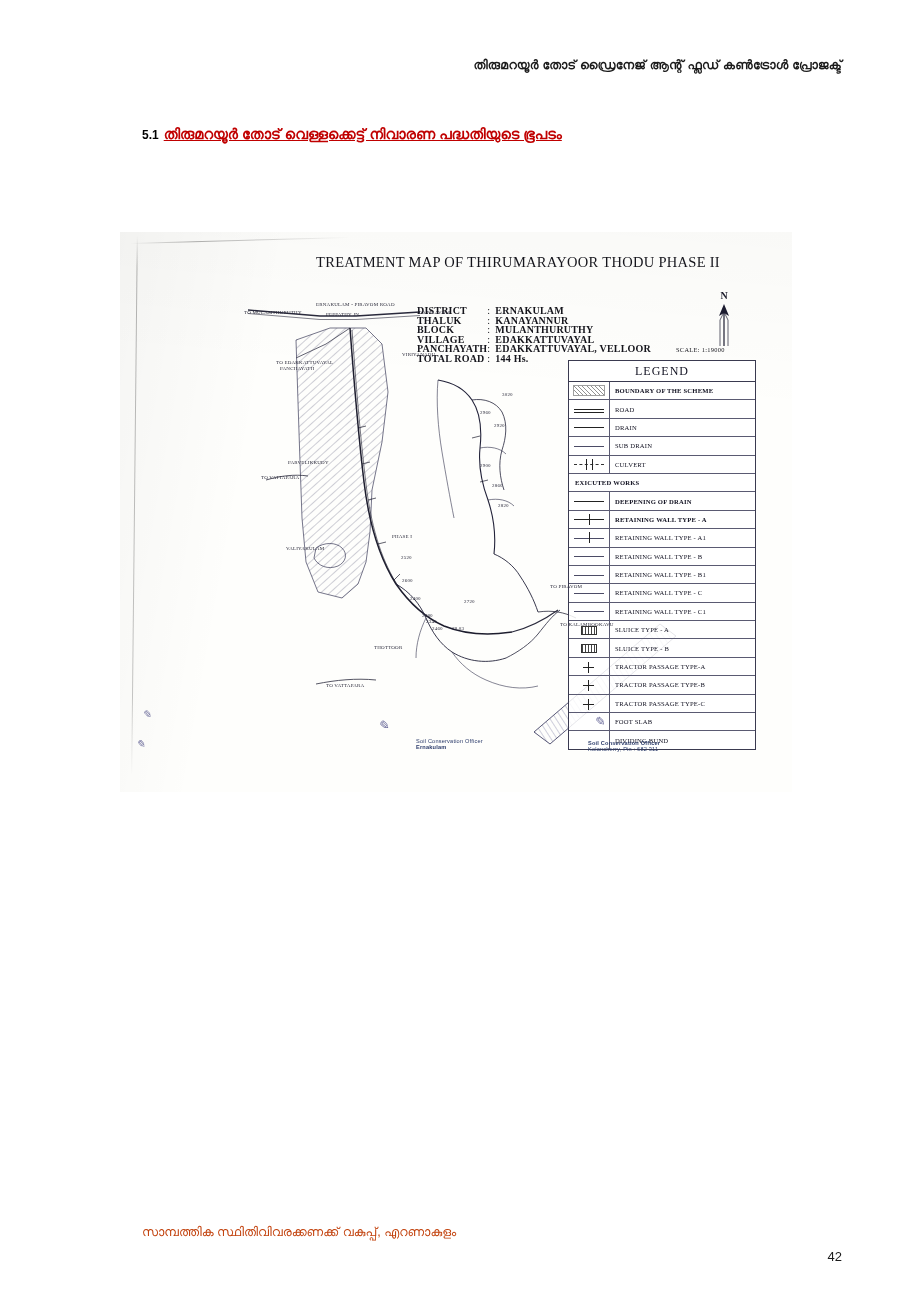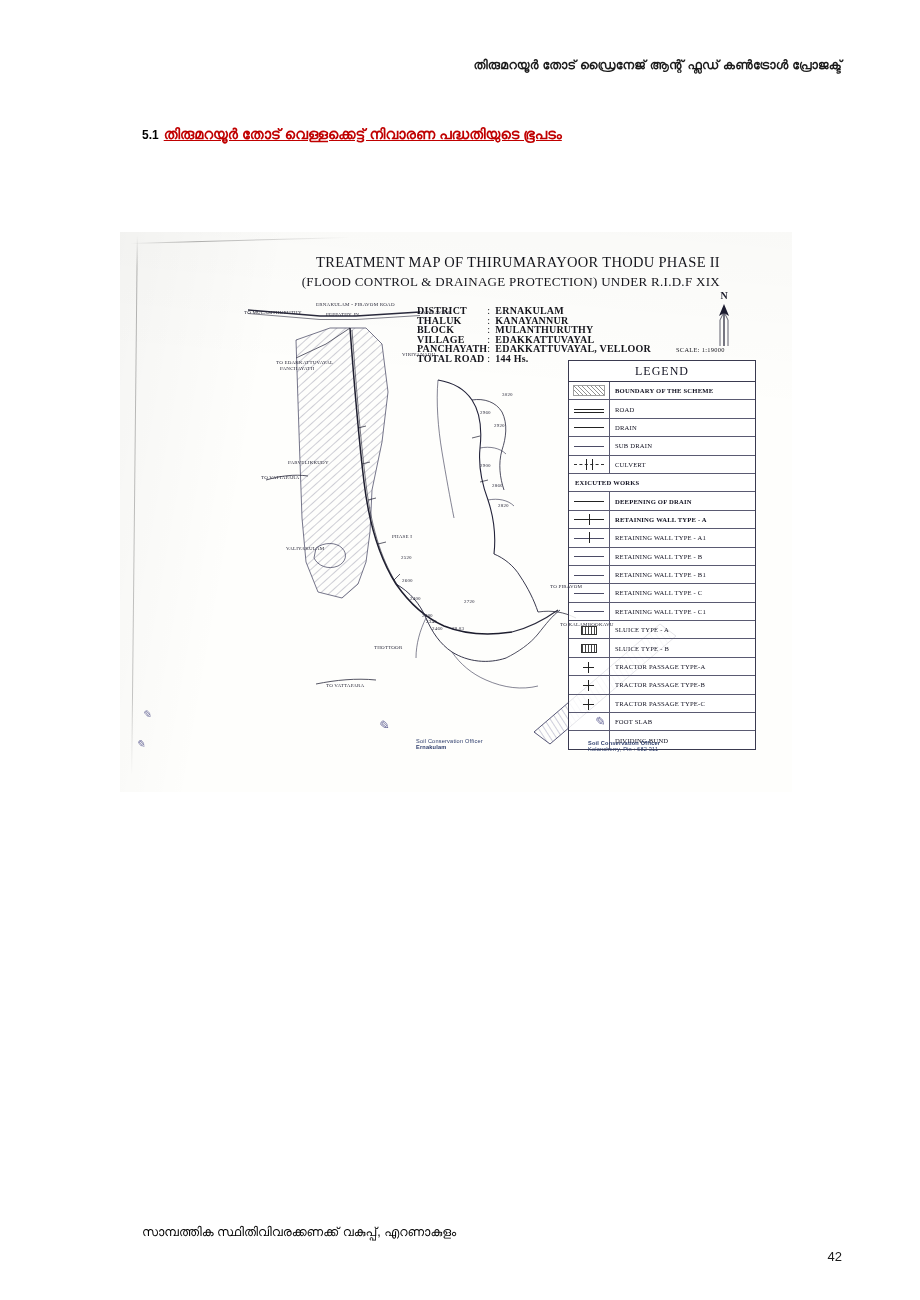--- a/index.html
+++ b/index.html
@@ -239,21 +239,21 @@
     font-style: italic;
   }
 
   
   .footer-left {
     position: absolute;
     left: 142px;
     bottom: 60px;
     font-family: "Liberation Sans", sans-serif;
     font-size: 12.5px;
-    color: #000000;
+    color: #c2410c;
     white-space: nowrap;
   }
   .page-num {
     position: absolute;
     right: 78px;
     bottom: 36px;
     font-family: "Liberation Sans", sans-serif;
     font-size: 13px;
     color: #1b1b1b;
   }
@@ -319,21 +319,20 @@
       <line x1="274" y1="348" x2="280" y2="342"></line>
       <line x1="352" y1="206" x2="360" y2="204"></line>
       <line x1="360" y1="250" x2="368" y2="248"></line>
     </g>
 
     <path d="M196,316 C204,310 216,310 222,316 C228,322 226,330 218,334 C208,338 198,334 194,326 Z" fill="none" stroke="#3a3a58" stroke-width="0.7"></path>
   </svg>
 
   <div class="map-title">
     <span>TREATMENT MAP OF THIRUMARAYOOR THODU  PHASE II</span>
-    <span class="l2">(FLOOD CONTROL &amp; DRAINAGE PROTECTION) UNDER  R.I.D.F XIX</span>
   </div>
 
   <div class="details">
     <table>
       <tbody>
           <tr>
         <td class="k">DISTRICT</td>
         <td class="c">:</td>
         <td class="v">ERNAKULAM</td>
       </tr>

